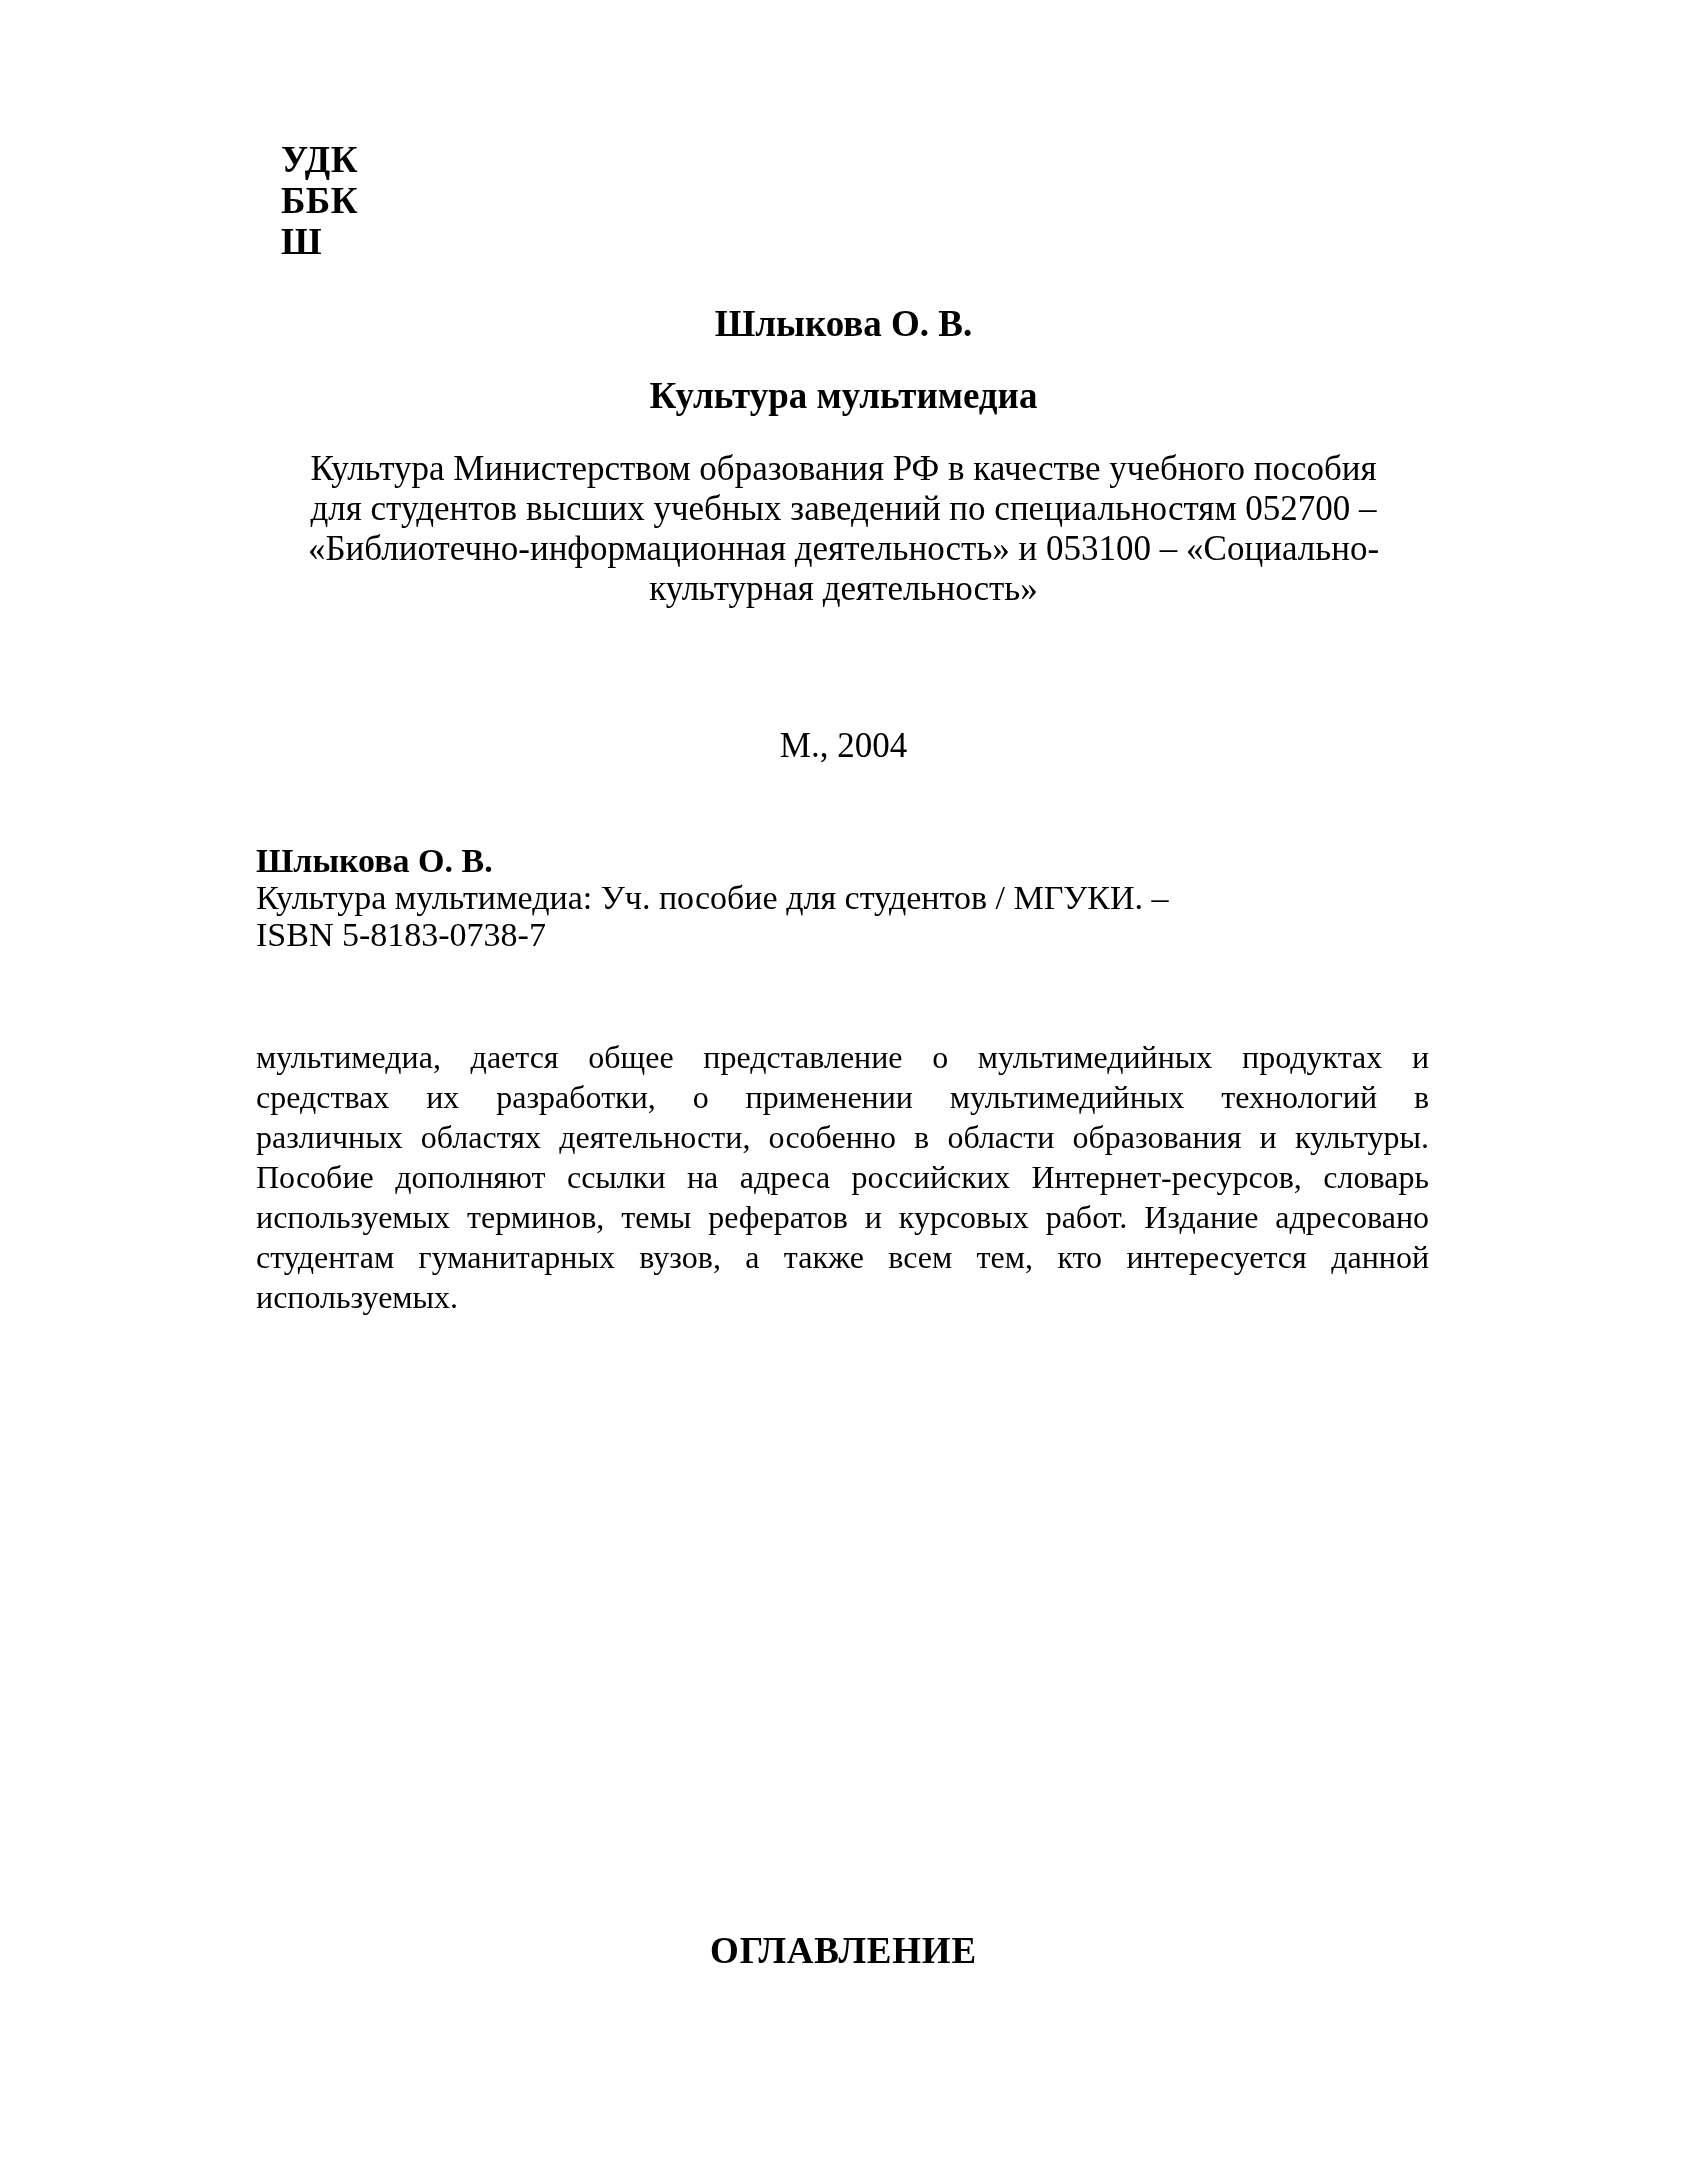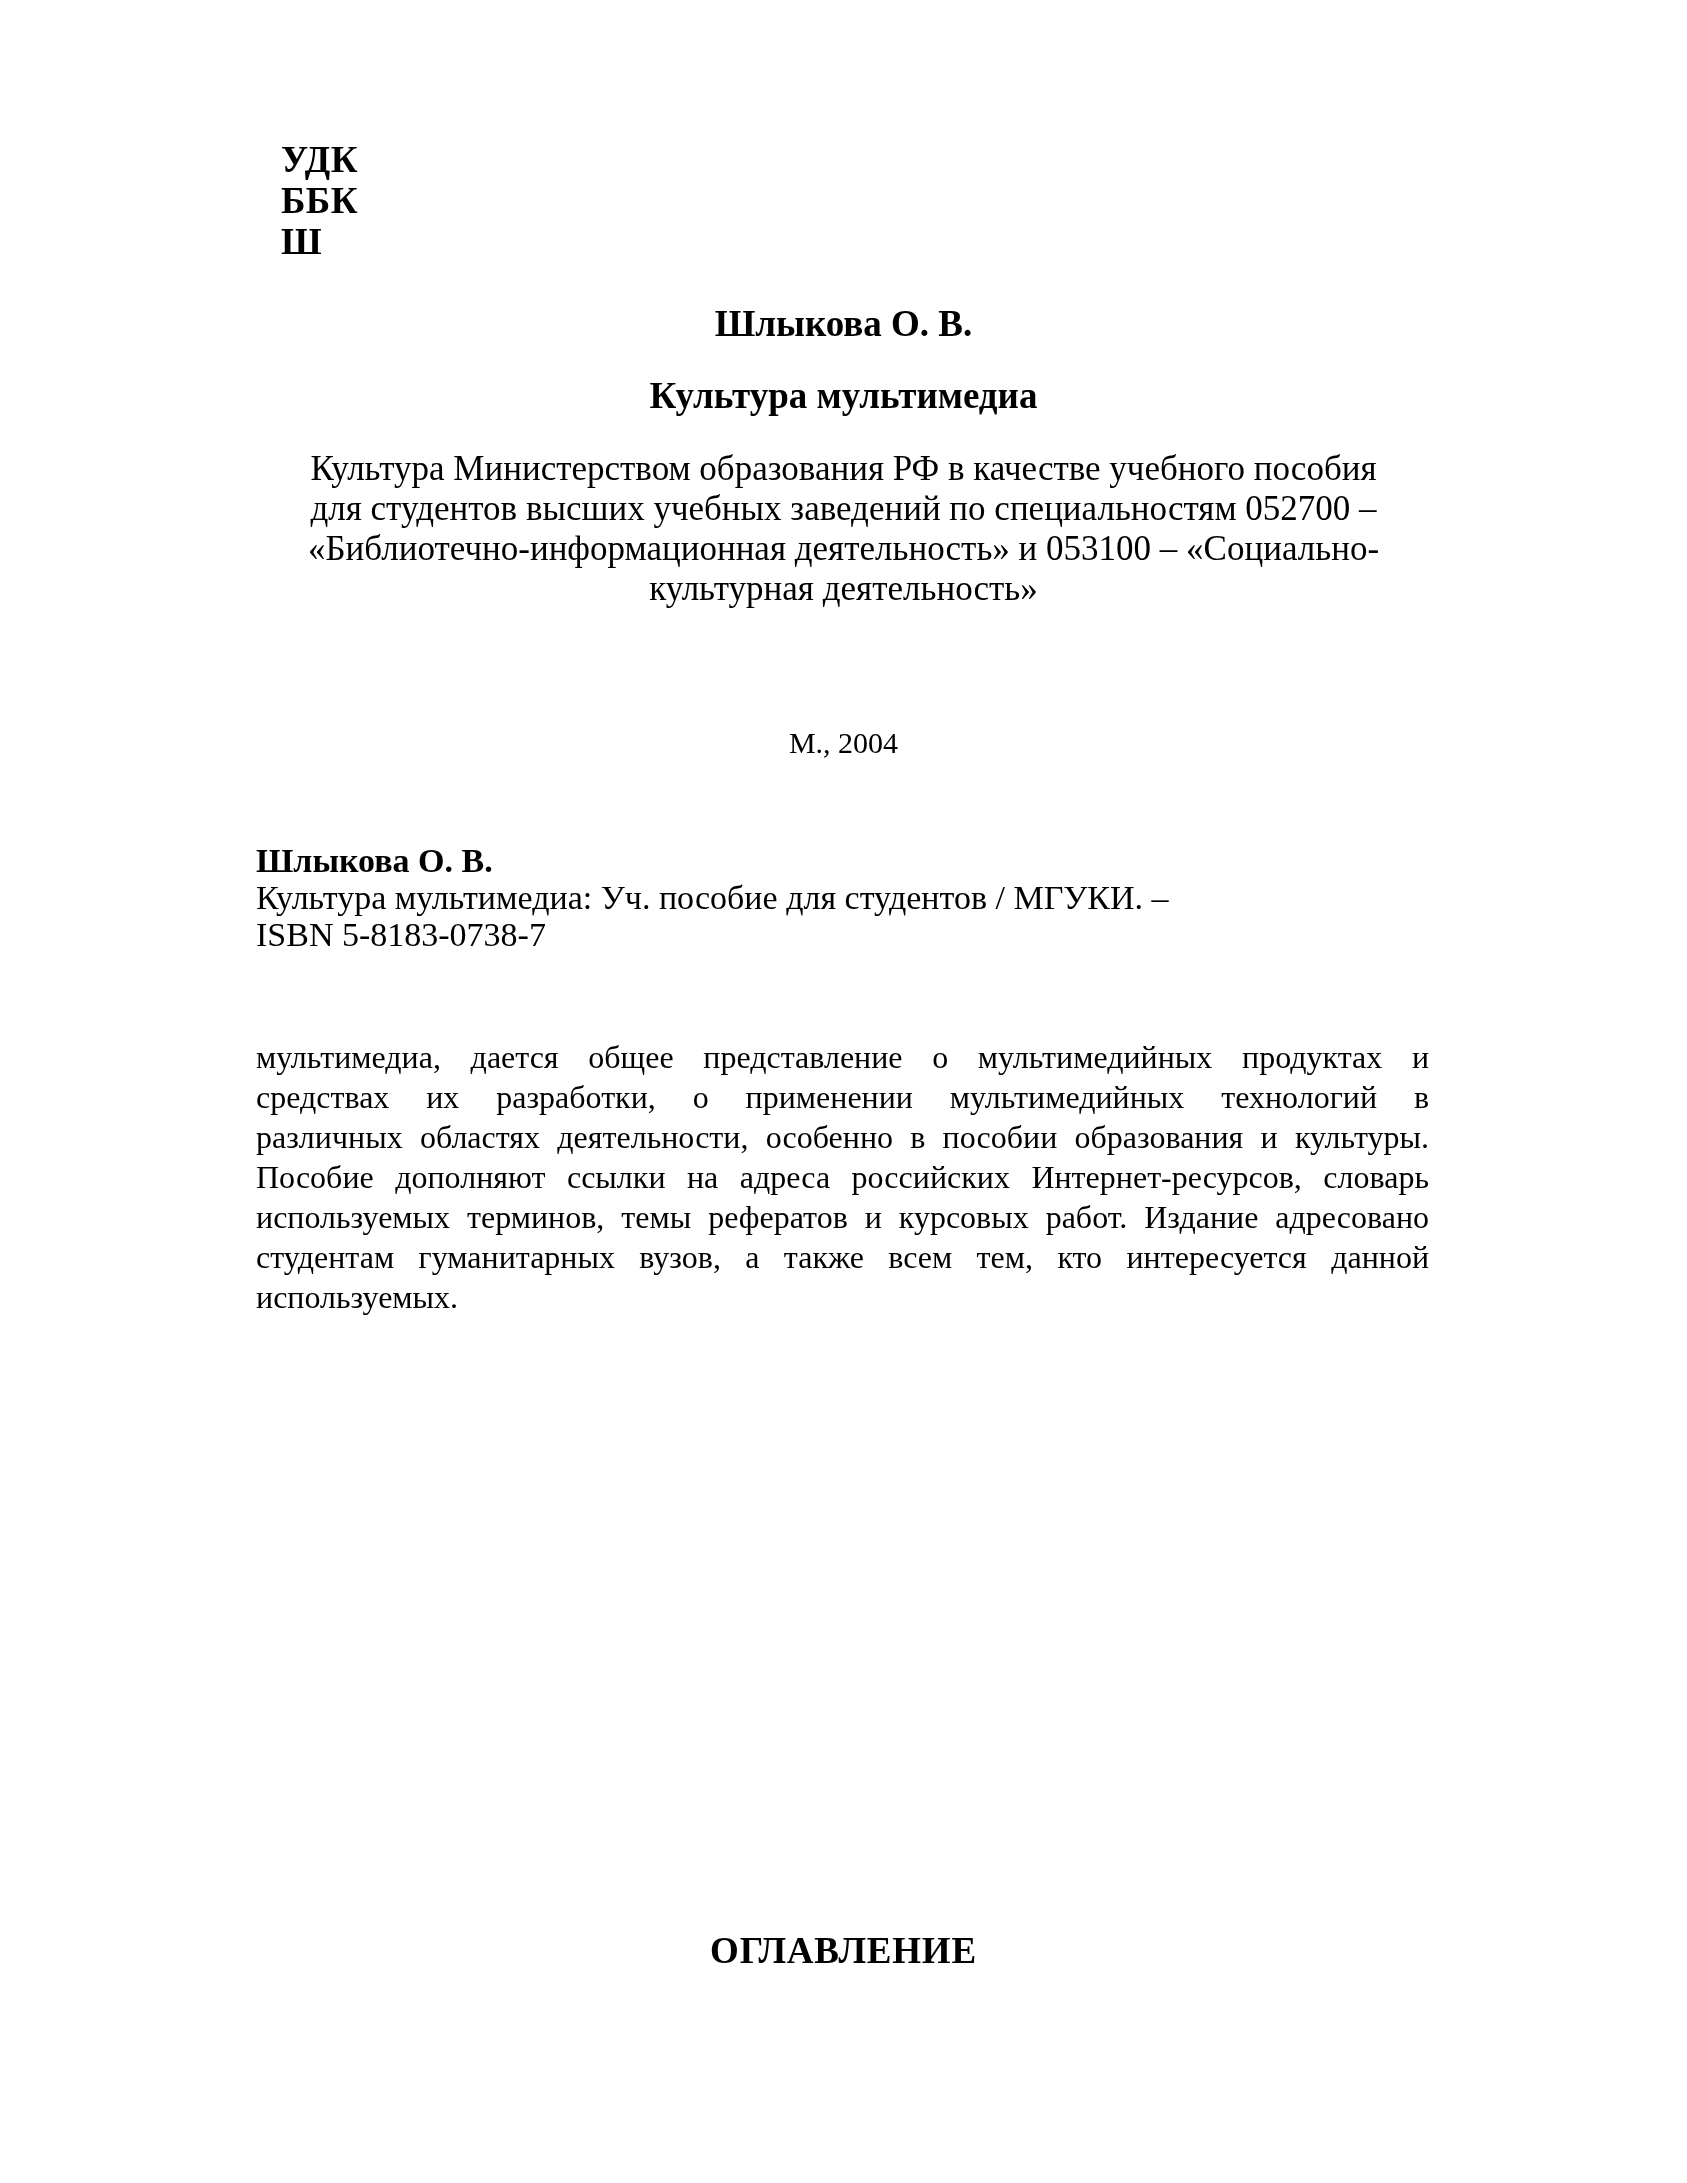--- a/index.html
+++ b/index.html
@@ -48,21 +48,21 @@
   }
 
   .approval {
     top: 449px;
     font-size: 35px;
     line-height: 40px;
   }
 
   .imprint {
     top: 726px;
-    font-size: 30px;
+    font-size: 35px;
   }
 
   .biblio {
     left: 256px;
     top: 842px;
     width: 1175px;
     font-size: 34px;
     line-height: 37px;
   }
   .biblio .author-line {
@@ -122,21 +122,21 @@
 
   <div class="block biblio">
     <div class="author-line">Шлыкова О. В.</div>
     <div>Культура мультимедиа: Уч. пособие для студентов / МГУКИ. –</div>
     <div>ISBN 5-8183-0738-7</div>
   </div>
 
   <div class="block abstract">
     <div class="jline">мультимедиа, дается общее представление о мультимедийных продуктах и</div>
     <div class="jline">средствах их разработки, о применении мультимедийных технологий в</div>
-    <div class="jline">различных областях деятельности, особенно в пособии образования и культуры.</div>
+    <div class="jline">различных областях деятельности, особенно в области образования и культуры.</div>
     <div class="jline">Пособие дополняют ссылки на адреса российских Интернет-ресурсов, словарь</div>
     <div class="jline">используемых терминов, темы рефератов и курсовых работ. Издание адресовано</div>
     <div class="jline">студентам гуманитарных вузов, а также всем тем, кто интересуется  данной</div>
     <div class="jline last">используемых.</div>
   </div>
 
   <div class="block centered toc-heading">ОГЛАВЛЕНИЕ</div>
 
 </div>
 

